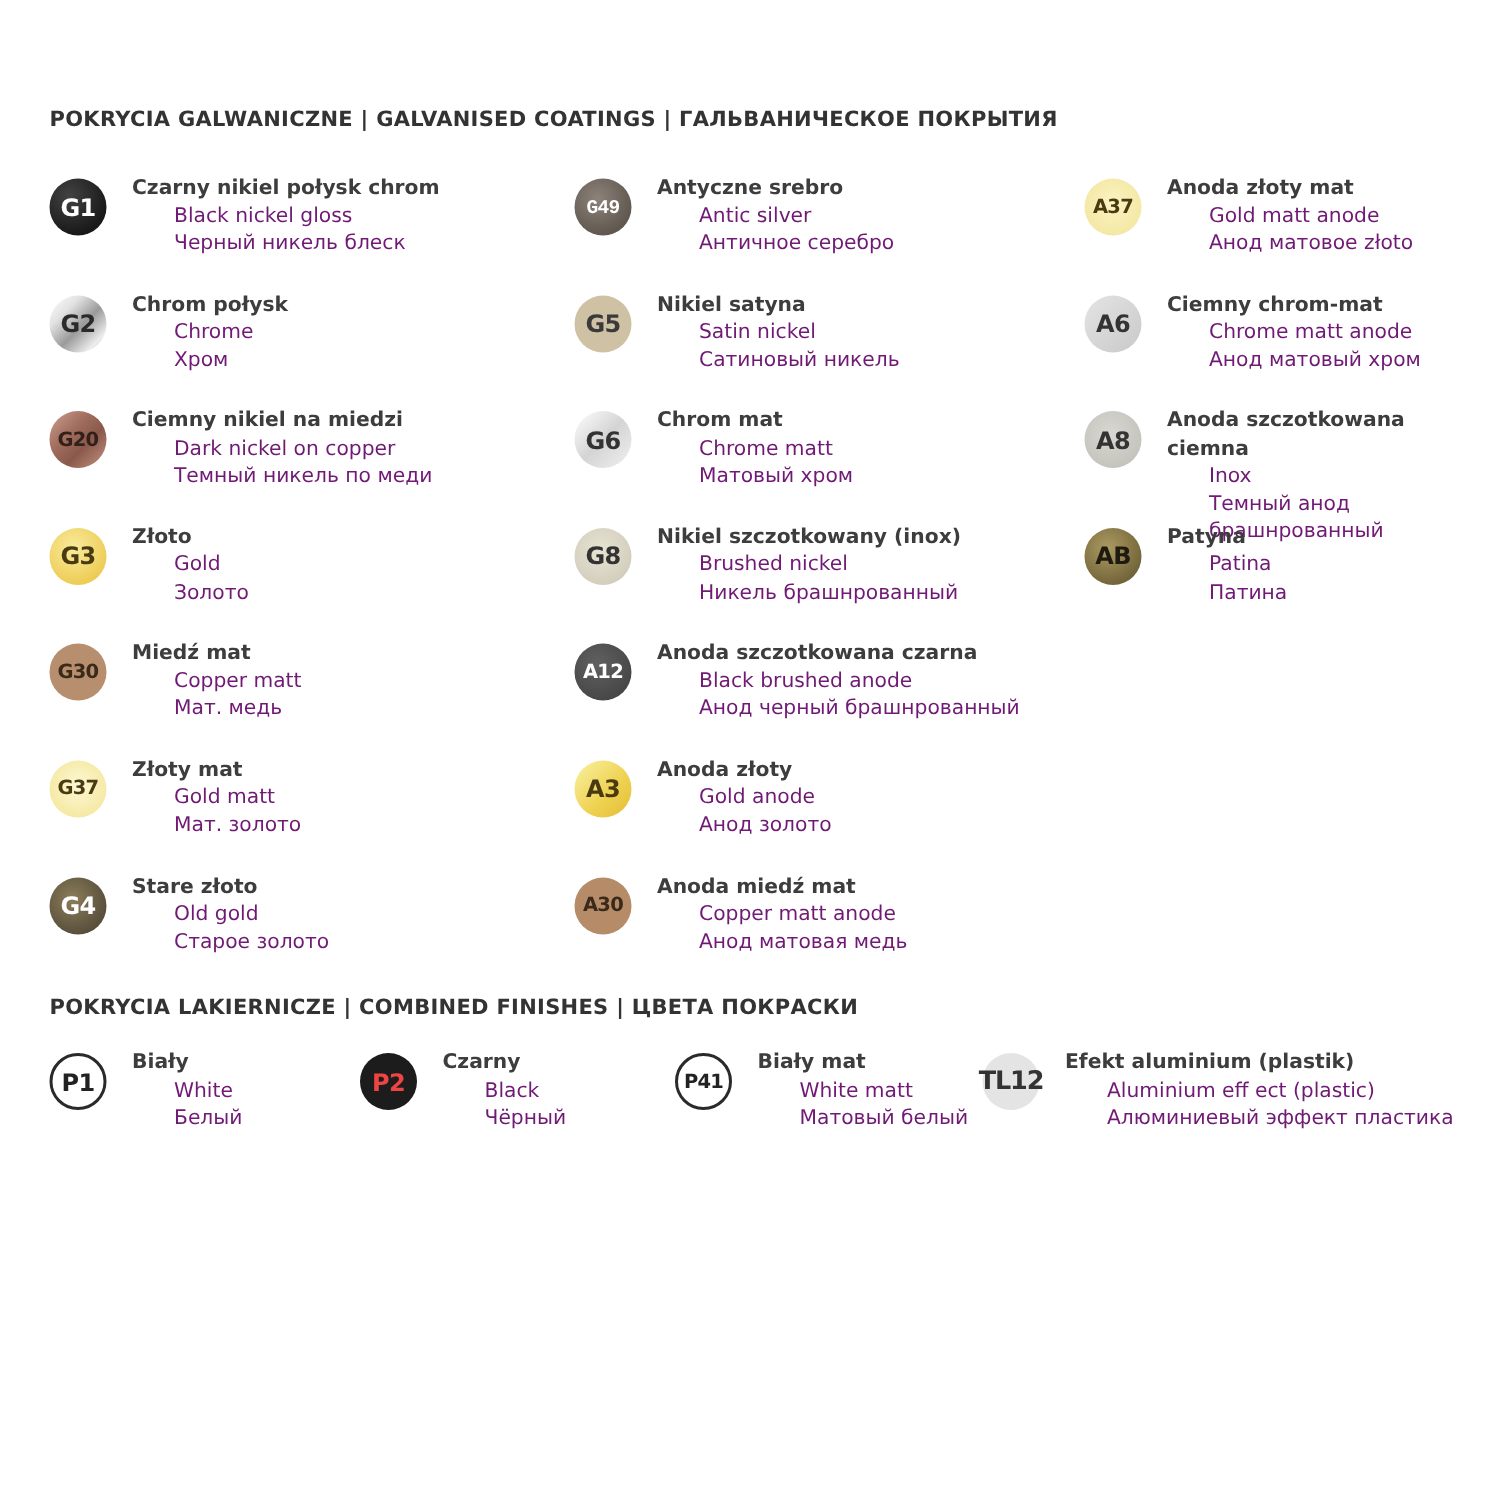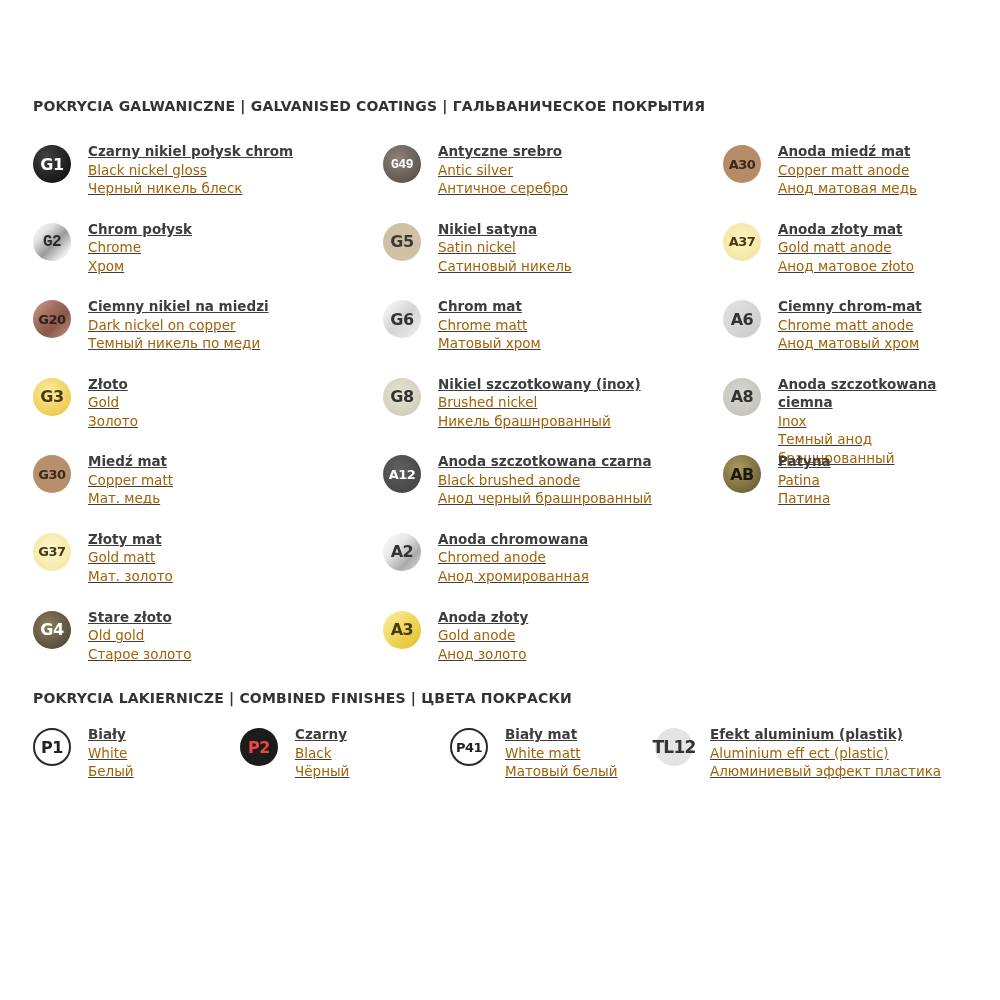--- a/index.html
+++ b/index.html
@@ -3,21 +3,21 @@
 <meta charset="utf-8">
 <style>
   * { margin: 0; padding: 0; box-sizing: border-box; }
   html, body {
     width: 1000px; height: 1000px;
     background: #ffffff;
     font-family: "DejaVu Sans", "Liberation Sans", sans-serif;
     color: #3d3d3d;
     overflow: hidden;
   }
-  .page { padding: 98px 20px 0 33px; }
+  .page { padding: 72px 20px 0 33px; }
   .section-title {
     font-size: 14px;
     font-weight: bold;
     color: #333333;
     letter-spacing: 0.2px;
     margin-bottom: 28px;
   }
   .grid-galvanised {
     display: grid;
     grid-template-columns: 350px 340px auto;
@@ -39,43 +39,43 @@
     margin-right: 17px;
     display: flex;
     align-items: center;
     justify-content: center;
     font-weight: bold;
     font-size: 16px;
     letter-spacing: -0.5px;
   }
   .swatch.small-code { font-size: 13px; }
   .swatch.tiny-code { font-size: 17px; letter-spacing: -0.8px; }
-  .labels { line-height: 18.5px; font-size: 13.5px; text-decoration: underline; }
+  .labels { line-height: 18.5px; font-size: 13.5px; }
   .labels .pl { font-weight: bold; color: #3d3d3d; }
-  .labels .en, .labels .ru { color: #a16207; }
+  .labels .en, .labels .ru { color: #701a75; margin-left: 28px; }
 </style>
 </head>
 <body>
 
 <div class="page">
 
   <div class="section-title">POKRYCIA GALWANICZNE | GALVANISED COATINGS | ГАЛЬВАНИЧЕСКОЕ ПОКРЫТИЯ</div>
 
   <div class="grid-galvanised" id="galvanised-grid">
   <div class="item">
     <span class="swatch" style="background: radial-gradient(circle at 35% 30%, rgb(66, 66, 66), rgb(25, 25, 25) 72%); color: rgb(255, 255, 255);">G1</span>
     <div class="labels">
       <div class="pl">Czarny nikiel połysk chrom</div>
       <div class="en">Black nickel gloss</div>
       <div class="ru">Черный никель блеск</div>
     </div>
   </div>
 
   <div class="item">
-    <span class="swatch" style="background: linear-gradient(135deg, rgb(255, 255, 255) 0%, rgb(226, 226, 226) 28%, rgb(154, 154, 154) 55%, rgb(237, 237, 237) 82%, rgb(194, 194, 194) 100%); color: rgb(42, 42, 42); font-family: Liberation Mono, monospace;">G2</span>
+    <span class="swatch" style="background: linear-gradient(135deg, rgb(255, 255, 255) 0%, rgb(226, 226, 226) 28%, rgb(154, 154, 154) 55%, rgb(237, 237, 237) 82%, rgb(194, 194, 194) 100%); color: rgb(42, 42, 42);">G2</span>
     <div class="labels">
       <div class="pl">Chrom połysk</div>
       <div class="en">Chrome</div>
       <div class="ru">Хром</div>
     </div>
   </div>
 
   <div class="item">
     <span class="swatch small-code" style="background: linear-gradient(135deg, rgb(205, 160, 145) 0%, rgb(160, 108, 92) 38%, rgb(138, 89, 75) 62%, rgb(196, 148, 132) 100%); color: rgb(51, 32, 27);">G20</span>
     <div class="labels">
@@ -159,28 +159,20 @@
 
   <div class="item">
     <span class="swatch small-code" style="background: radial-gradient(circle at 40% 35%, rgb(96, 96, 96), rgb(68, 68, 68) 82%); color: rgb(255, 255, 255);">A12</span>
     <div class="labels">
       <div class="pl">Anoda szczotkowana czarna</div>
       <div class="en">Black brushed anode</div>
       <div class="ru">Анод черный брашнрованный</div>
     </div>
   </div>
 
-  <div class="item">
-    <span class="swatch" style="background: linear-gradient(135deg, rgb(255, 255, 255) 0%, rgb(230, 230, 230) 38%, rgb(171, 171, 171) 70%, rgb(221, 221, 221) 100%); color: rgb(51, 51, 51);">A2</span>
-    <div class="labels">
-      <div class="pl">Anoda chromowana</div>
-      <div class="en">Chromed anode</div>
-      <div class="ru">Анод хромированная</div>
-    </div>
-  </div>
 
   <div class="item">
     <span class="swatch" style="background: linear-gradient(135deg, rgb(249, 241, 162) 0%, rgb(239, 210, 82) 58%, rgb(227, 189, 53) 100%); color: rgb(74, 58, 16);">A3</span>
     <div class="labels">
       <div class="pl">Anoda złoty</div>
       <div class="en">Gold anode</div>
       <div class="ru">Анод золото</div>
     </div>
   </div>
 

